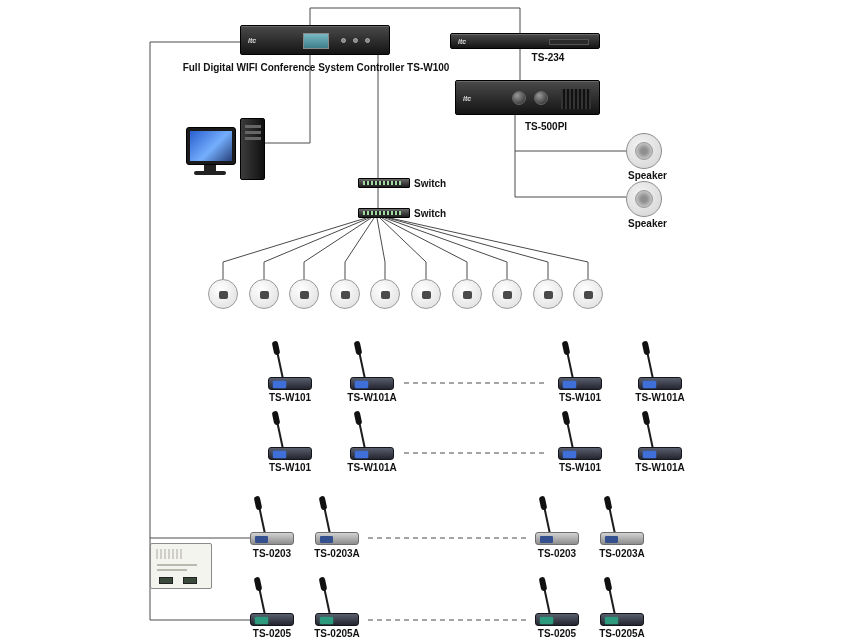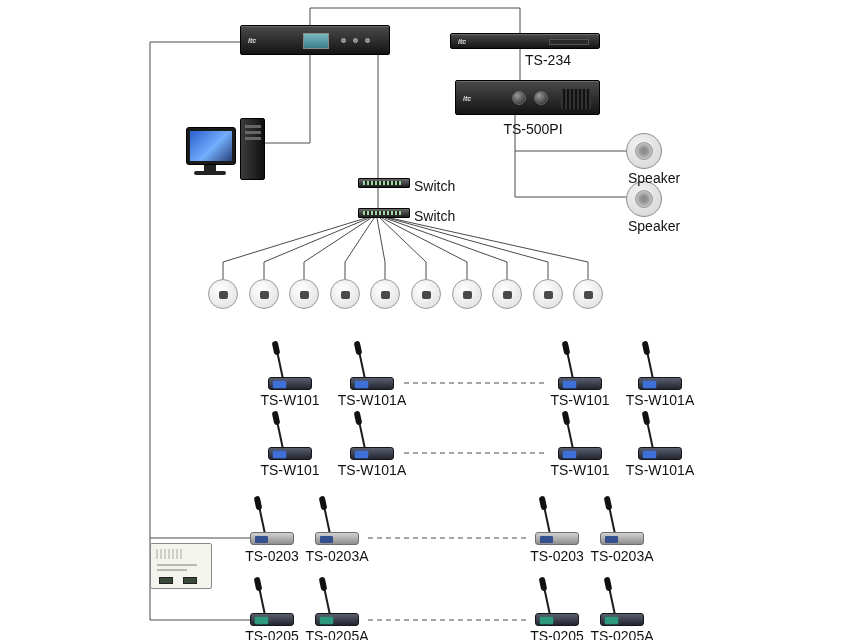--- a/index.html
+++ b/index.html
@@ -2,21 +2,21 @@
 <html><head>
 <meta charset="utf-8">
 <style>
   * { margin:0; padding:0; box-sizing:border-box; }
   html,body { width:850px; height:640px; }
   body { position:relative; background:#fff; font-family:"Liberation Sans",sans-serif; overflow:hidden; }
   #stage { position:absolute; left:0; top:0; width:850px; height:640px; }
   #wires { position:absolute; left:0; top:0; z-index:1; }
 
   .dev { position:absolute; z-index:2; }
-  .lbl { position:absolute; z-index:3; font-weight:normal; font-size:14px; color:#111; white-space:nowrap; }
+  .lbl { position:absolute; z-index:3; font-weight:bold; font-size:10px; color:#111; white-space:nowrap; }
   .clabel { transform:translateX(-50%); }
 
   
   .rack { background:linear-gradient(#4a4a4a,#141414); border:1px solid #000; border-radius:2px;
           box-shadow:inset 0 1px 0 rgba(255,255,255,.18); }
   .controller { left:240px; top:25px; width:150px; height:30px; }
   .controller .scr { position:absolute; left:62px; top:7px; width:26px; height:16px;
           background:linear-gradient(#79b8c2,#3e7f8c); border:1px solid #8a8a8a; }
   .brand { position:absolute; left:7px; top:50%; transform:translateY(-50%);
           color:#ddd; font-size:7px; font-weight:bold; font-style:italic; }
@@ -108,34 +108,35 @@
     </g>
   </svg>
 
   <div class="dev rack controller">
     <span class="brand">itc</span>
     <div class="scr"></div>
     <div class="knob" style="left:100px;top:12px"></div>
     <div class="knob" style="left:112px;top:12px"></div>
     <div class="knob" style="left:124px;top:12px"></div>
   </div>
+  <div class="lbl clabel" style="left:316px;top:62px">Full Digital WIFI Conference System Controller TS-W100</div>
 
   <div class="dev rack ts234">
     <span class="brand">itc</span>
     <div class="slot"></div>
   </div>
   <div class="lbl clabel" style="left:548px;top:52px">TS-234</div>
 
   <div class="dev rack ts500">
     <span class="brand">itc</span>
     <div class="bigknob" style="left:56px"></div>
     <div class="bigknob" style="left:78px"></div>
     <div class="vent"></div>
   </div>
-  <div class="lbl clabel" style="left:533px;top:121px">TS-500PI</div>
+  <div class="lbl clabel" style="left:546px;top:121px">TS-500PI</div>
 
   <div class="dev speaker" style="left:626px;top:133px">
     <div class="cone"></div>
   </div>
   <div class="lbl" style="left:628px;top:170px">Speaker</div>
   <div class="dev speaker" style="left:626px;top:181px">
     <div class="cone"></div>
   </div>
   <div class="lbl" style="left:628px;top:218px">Speaker</div>
 

